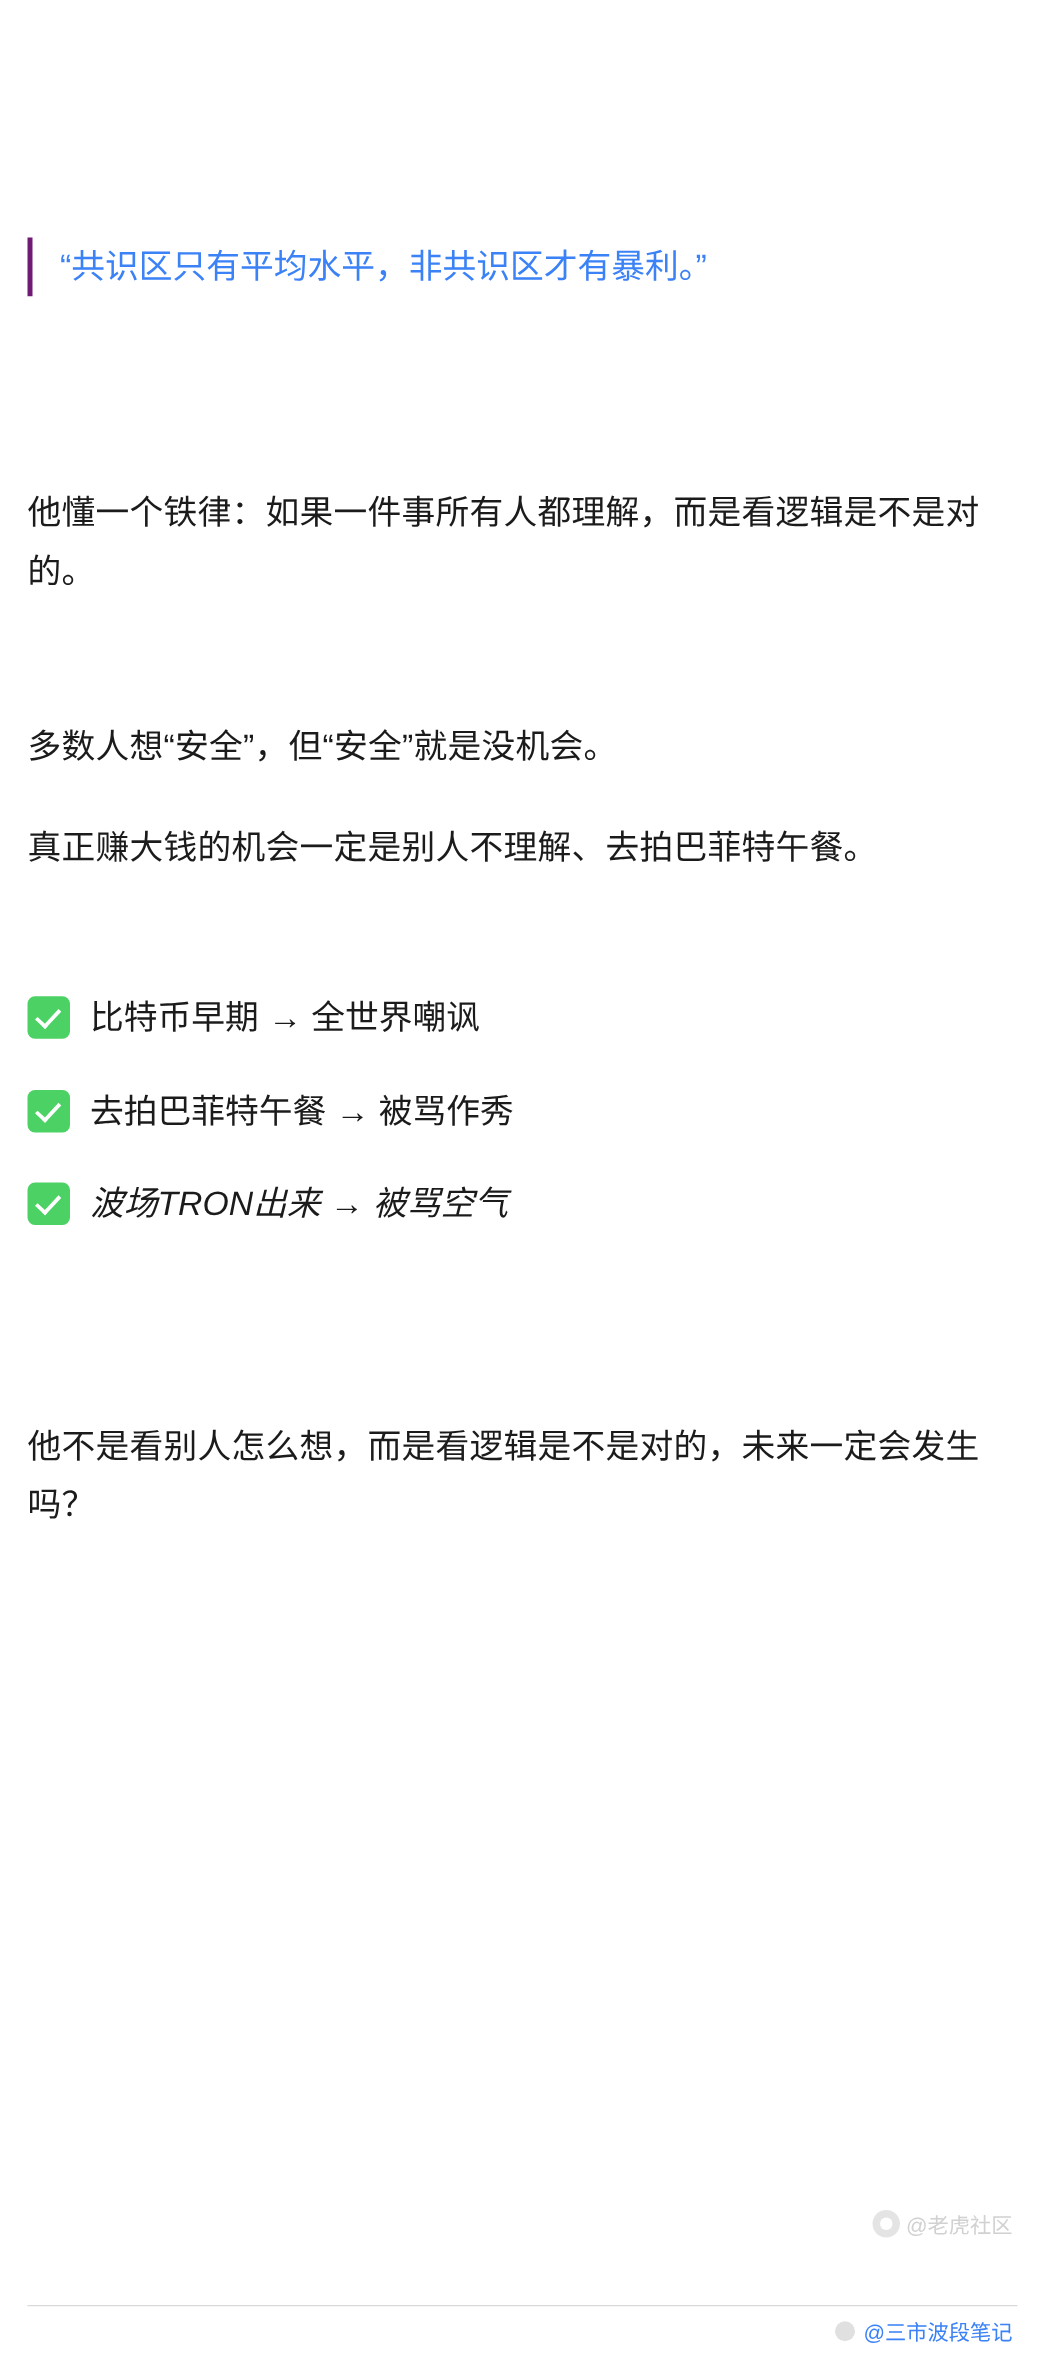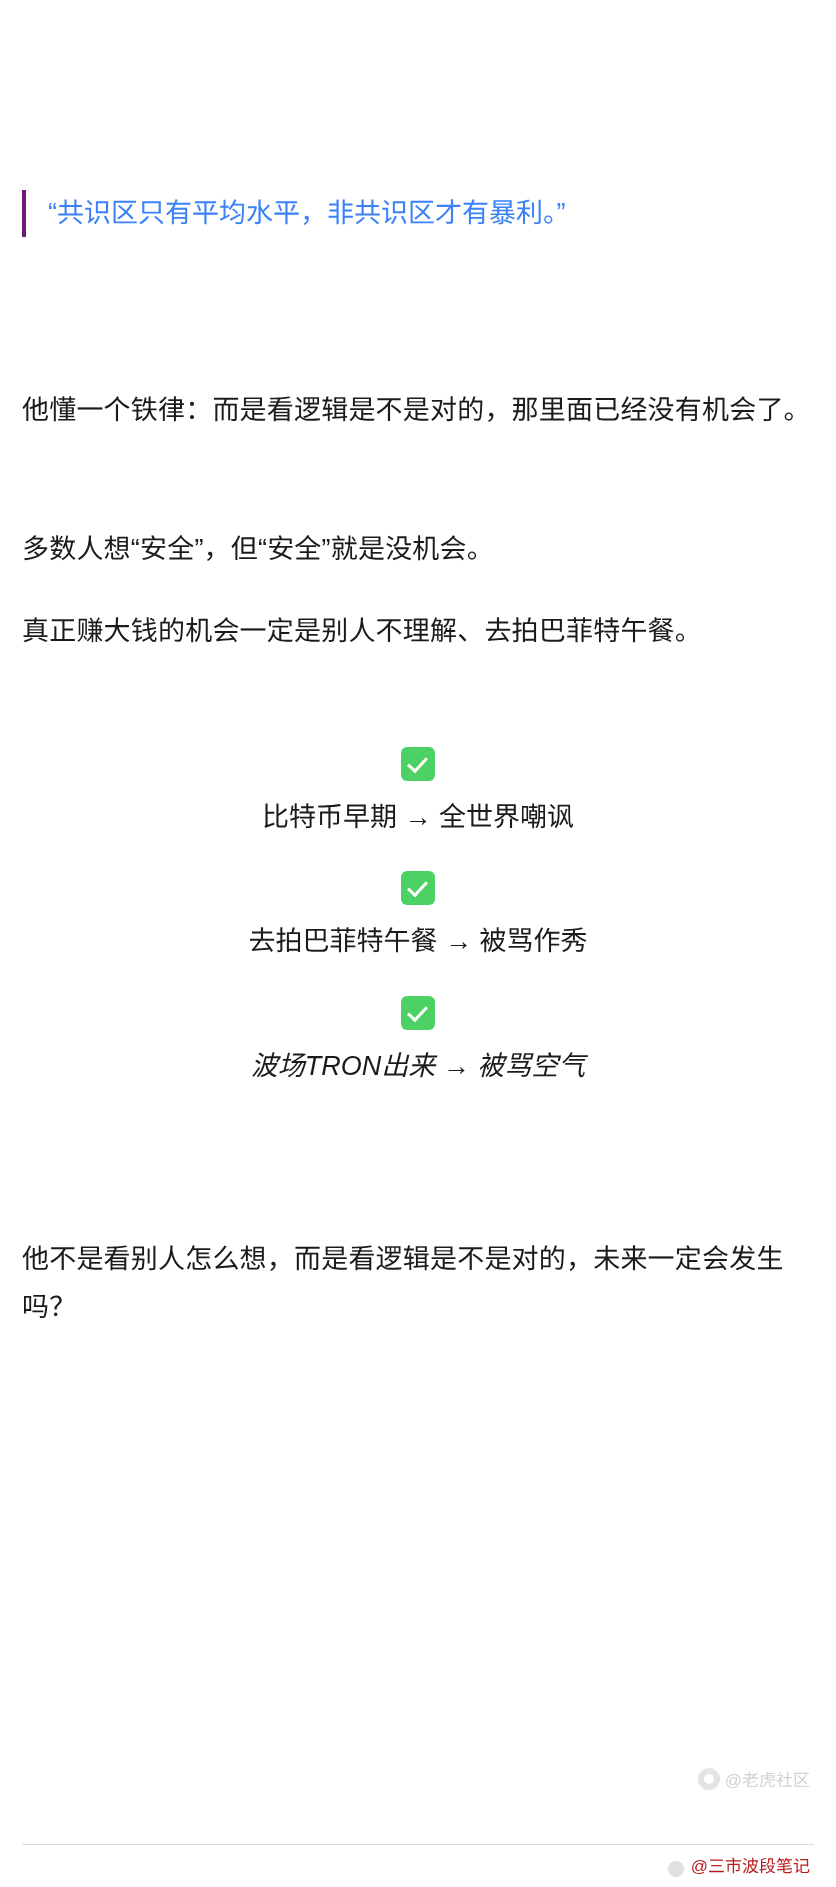--- a/index.html
+++ b/index.html
@@ -59,21 +59,20 @@
     padding: 0;
   }
   .bullet-item {
     display: flex;
     align-items: center;
     gap: 16px;
     margin-bottom: 34px;
     font-size: 27px;
     line-height: 1.5;
     color: #1b1b1b;
-    flex-direction: column;
   }
   .bullet-item:last-child { margin-bottom: 0; font-style: italic; }
 
   .check-icon {
     flex: 0 0 auto;
     width: 34px;
     height: 34px;
     border-radius: 6px;
     background: #4cd264;
     position: relative;
@@ -131,23 +130,23 @@
     height: 10px;
     border-radius: 50%;
     background: #ffffff;
   }
 
   .watermark-bottom {
     position: absolute;
     right: 26px;
     bottom: 10px;
     display: flex;
-    align-items: flex-end;
+    align-items: center;
     gap: 7px;
-    color: #b91c1c;
+    color: #3b82f6;
     font-size: 17px;
   }
   .wm-dot {
     width: 16px;
     height: 16px;
     border-radius: 50%;
     background: #e0e0e0;
   }
 </style>
 </head>
@@ -155,21 +154,21 @@
 
 <div class="page">
 
 
   <div class="gap-xl"></div>
 
   <blockquote class="quote">“共识区只有平均水平，非共识区才有暴利。”</blockquote>
 
   <div class="gap-lg"></div>
 
-  <p class="para">他懂一个铁律：而是看逻辑是不是对的，那里面已经没有机会了。</p>
+  <p class="para">他懂一个铁律：如果一件事所有人都理解，而是看逻辑是不是对的。</p>
 
   <div class="gap-md"></div>
 
   <p class="para">多数人想“安全”，但“安全”就是没机会。</p>
 
   <div class="gap-xs"></div>
 
   <p class="para">真正赚大钱的机会一定是别人不理解、去拍巴菲特午餐。</p>
 
   <div class="gap-md"></div>

